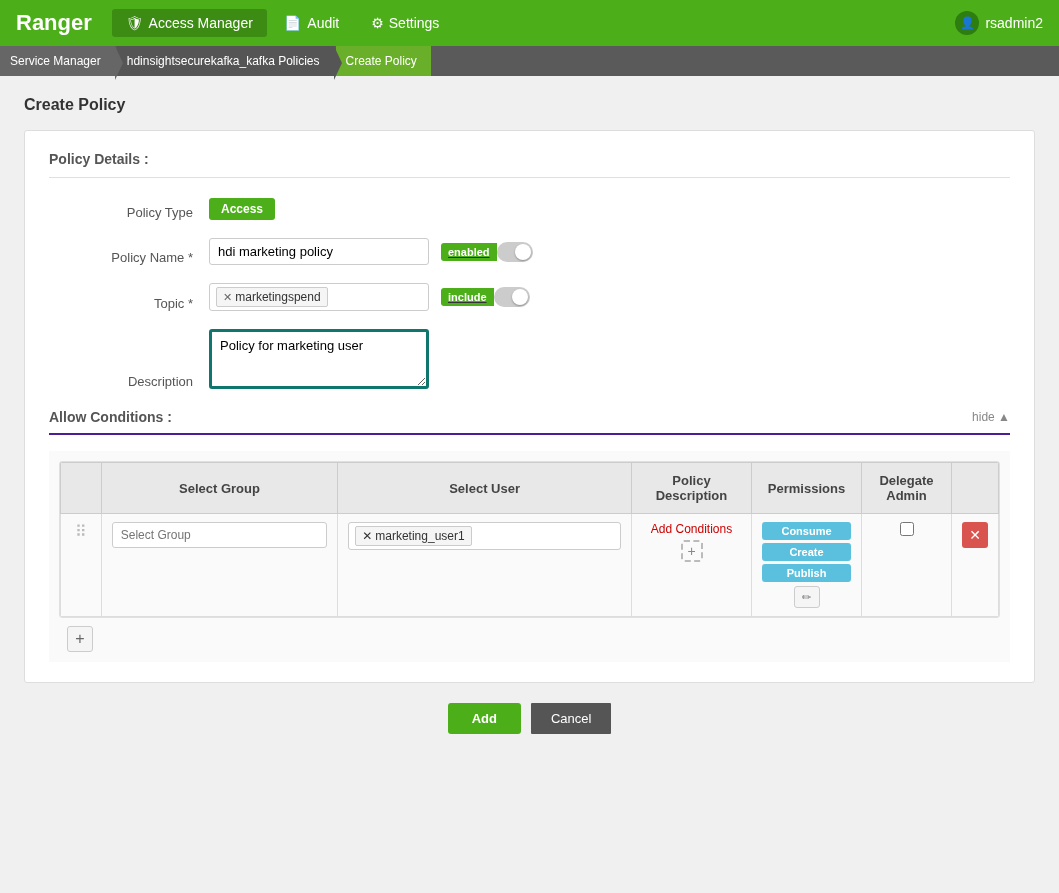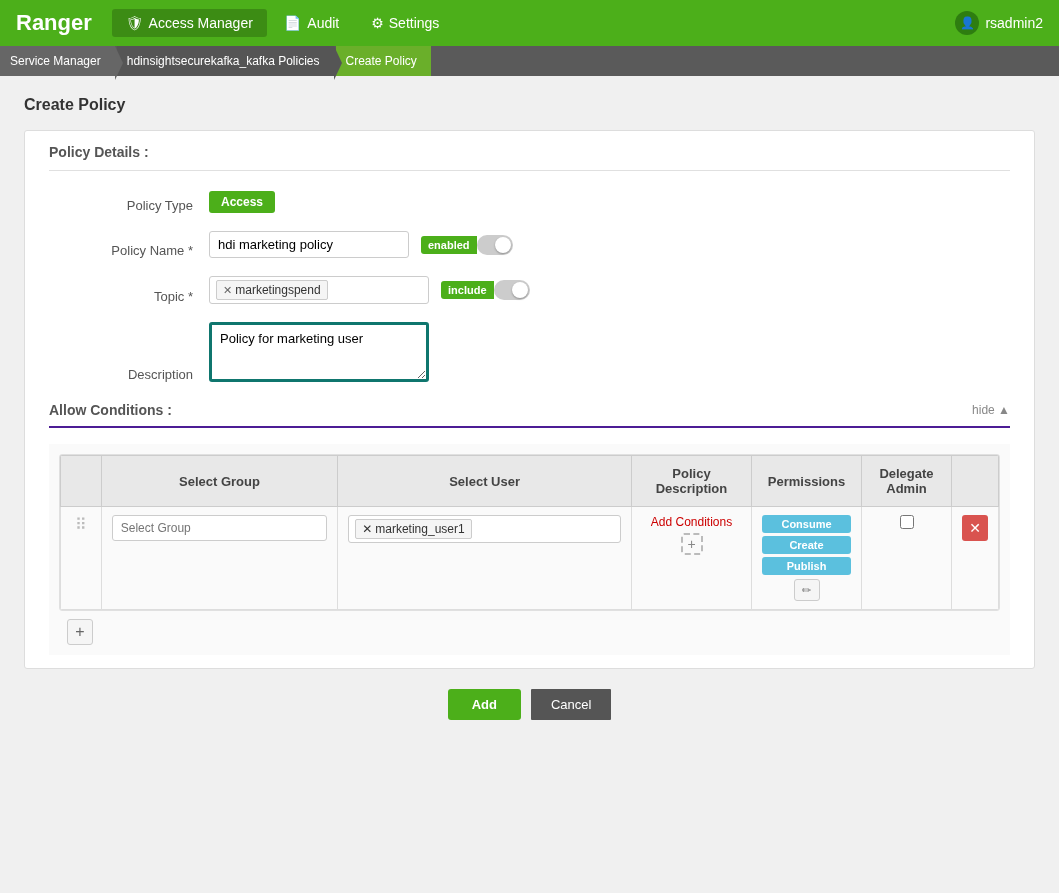--- a/index.html
+++ b/index.html
@@ -93,21 +93,21 @@
       font-weight: bold;
       color: #333;
       margin-bottom: 16px;
     }
 
     
     .card {
       background: #fff;
       border: 1px solid #ddd;
       border-radius: 3px;
-      padding: 13px 24px;
+      padding: 20px 24px;
     }
 
     
     .section-header {
       font-size: 14px;
       font-weight: bold;
       color: #555;
       border-bottom: 1px solid #e0e0e0;
       padding-bottom: 10px;
       margin-bottom: 20px;
@@ -144,27 +144,28 @@
       font-size: 12px;
       font-weight: bold;
     }
 
     
     .text-input {
       border: 1px solid #ccc;
       border-radius: 3px;
       padding: 5px 8px;
       font-size: 13px;
-      width: 200px;
+      width: 220px;
       outline: none;
     }
     .toggle-group {
       display: flex;
       align-items: center;
       gap: 0;
+      text-decoration: underline;
     }
     .toggle-badge {
       background: #4caf1a;
       color: #fff;
       font-size: 11px;
       font-weight: bold;
       padding: 3px 7px;
       border-radius: 3px 0 0 3px;
     }
     .toggle-switch {

